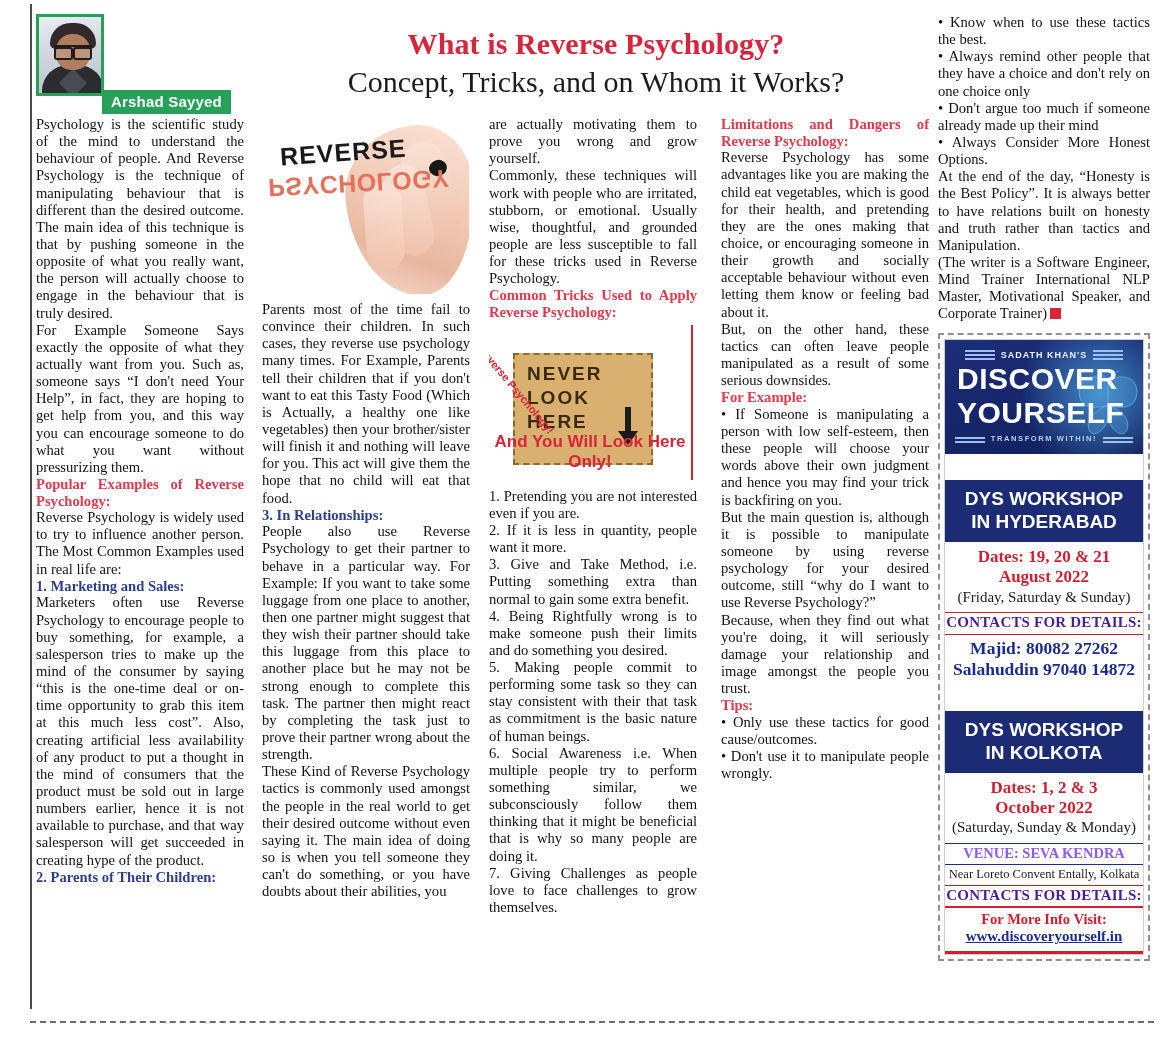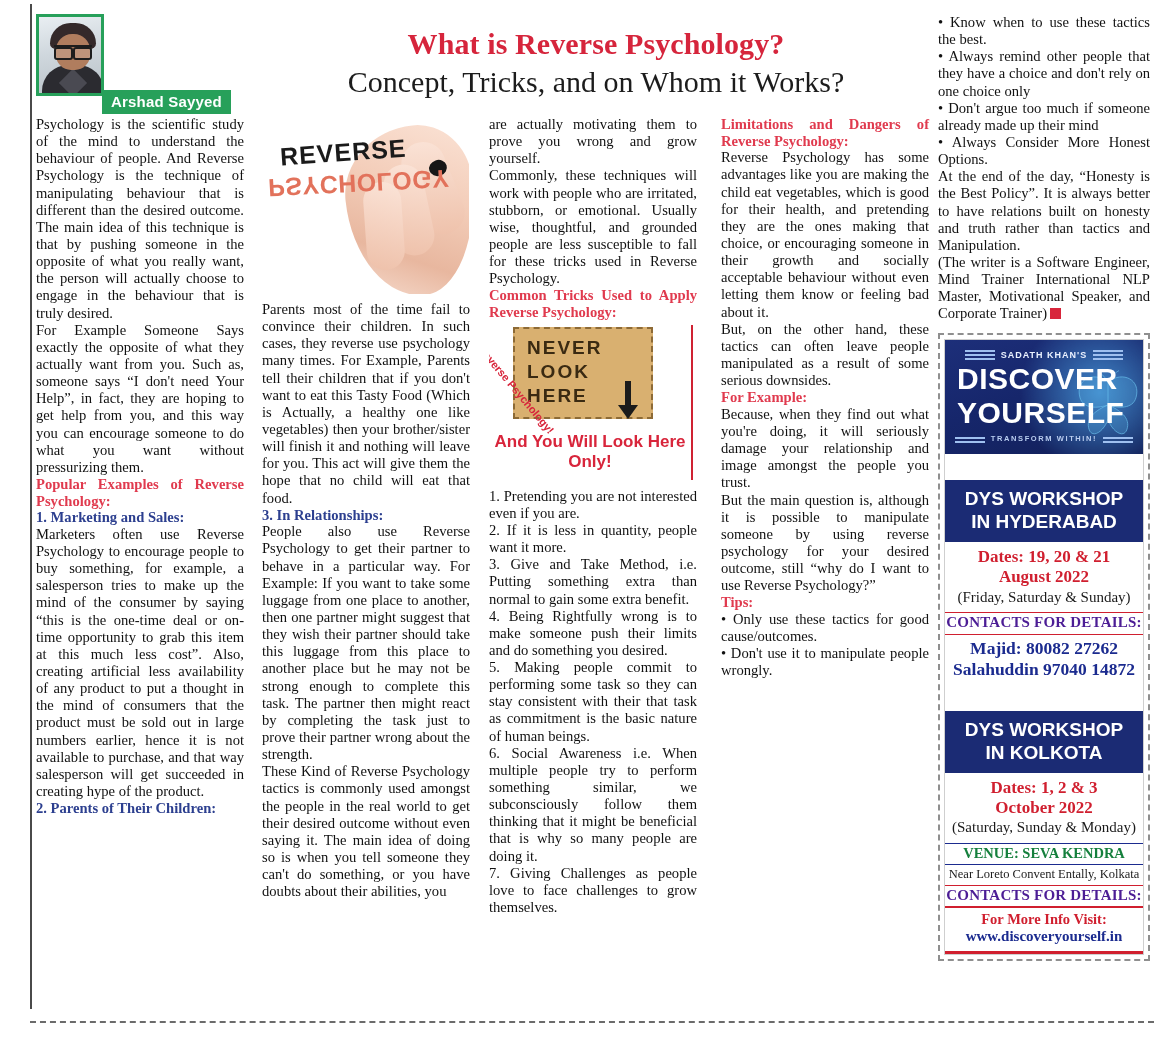--- a/index.html
+++ b/index.html
@@ -216,22 +216,22 @@
     width: 204px;
     height: 155px;
     background: #ffffff;
     position: relative;
     overflow: hidden;
     margin: 4px 0 8px 0;
     border-right: 2px solid #cf2233;
   }
   .fn-sign {
     position: absolute;
-    left: 24px; top: 2px;
-    width: 140px; height: 92px;
+    left: 24px; top: 28px;
+    width: 140px; height: 112px;
     background: #d9b070;
     border: 2px dashed #8d6a35;
   }
   .fn-l1, .fn-l2, .fn-l3 {
     position: absolute;
     left: 12px;
     font-family: "Liberation Sans", sans-serif;
     font-weight: bold;
     color: #3a2a12;
     letter-spacing: 2px;
@@ -372,21 +372,21 @@
   .ad-names {
     text-align: center;
     color: #1b2b8f;
     font-weight: bold;
     font-size: 17.5px;
     line-height: 1.22;
     padding: 3px 2px 4px 2px;
   }
   .ad-venue-bar {
     background: #ffffff;
-    color: #15803d;
+    color: #8b5cf6;
     border-top: 1px solid #1b2b8f;
     border-bottom: 1px solid #1b2b8f;
     font-weight: bold;
     font-size: 14.5px;
     text-align: center;
     padding: 1px 0 2px 0;
   }
   .ad-venue-sub {
     text-align: center;
     color: #1a1a1a;
@@ -401,20 +401,21 @@
   }
   .ad-visit .v1 {
     color: #d01f2f;
     font-weight: bold;
     font-size: 14.5px;
   }
   .ad-visit .v2 {
     color: #1b2b8f;
     font-weight: bold;
     font-size: 15px;
+    text-decoration: underline;
   }
   .ad-redline { height: 3px; background: #d01f2f; }
 
   .sq-red {
     display: inline-block;
     width: 11px; height: 11px;
     background: #d8253b;
     vertical-align: -1px;
     margin-left: 3px;
   }
@@ -446,20 +447,21 @@
     </div>
 
   </div>
 
   <div class="cols">
 
     <div class="col" id="col1">
       <p>Psychology is the scientific study of the mind to understand the behaviour of people. And Reverse Psychology is the technique of manipulating behaviour that is different than the desired outcome. The main idea of this technique is that by pushing someone in the opposite of what you really want, the person will actually choose to engage in the behaviour that is truly desired.</p>
       <p>For Example Someone Says exactly the opposite of what they actually want from you. Such as, someone says “I don't need Your Help”, in fact, they are hoping to get help from you, and this way you can encourage someone to do what you want without pressurizing them.</p>
       <p class="h-red">Popular Examples of Reverse Psychology:</p>
+      <p>Reverse Psychology is widely used to try to influence another person.   The Most Common Examples used in real life are:</p>
       <p class="h-blue">1. Marketing and Sales:</p>
       <p>Marketers often use Reverse Psychology to encourage people to buy something, for example, a salesperson tries to make up the mind of the consumer by saying “this is the one-time deal or on-time opportunity to grab this item at this much less cost”. Also, creating artificial less availability of any product to put a thought in the mind of consumers that the product must be sold out in large numbers earlier, hence it is not available to purchase, and that way salesperson will get succeeded in creating hype of the product.</p>
       <p class="h-blue">2. Parents of Their Children:</p>
     </div>
 
     <div class="col" id="col2">
 
       <div class="fig-reverse">
         <div class="fr-hand"></div>
         <div class="fr-finger fr-f1"></div>
@@ -499,22 +501,23 @@
       <p>5. Making people commit to performing some task so they can stay consistent with their that task as commitment is the basic nature of human beings.</p>
       <p>6. Social Awareness i.e. When multiple people try to perform something similar, we subconsciously follow them thinking that it might be beneficial that is why so many people are doing it.</p>
       <p>7. Giving Challenges as people love to face challenges to grow themselves.</p>
     </div>
 
     <div class="col" id="col4">
       <p class="h-red">Limitations and Dangers of Reverse Psychology:</p>
       <p>Reverse Psychology has some advantages like you are making the child eat vegetables, which is good for their health, and pretending they are the ones making that choice, or encouraging someone in their growth and socially acceptable behaviour without even letting them know or feeling bad about it.</p>
       <p>But, on the other hand, these tactics can often leave people manipulated as a result of some serious downsides.</p>
       <p class="h-red">For Example:</p>
+      <p>• If Someone is manipulating a person with low self-esteem, then these people will choose your words above their own judgment and hence you may find your trick is backfiring on you.</p>
+      <p>But the main question is, although it is possible to manipulate someone by using reverse psychology for your desired outcome, still “why do I want to use Reverse Psychology?”</p>
       <p>Because, when they find out what you're doing, it will seriously damage your relationship and image amongst the people you trust.</p>
-      <p>But the main question is, although it is possible to manipulate someone by using reverse psychology for your desired outcome, still “why do I want to use Reverse Psychology?”</p>
       <p class="h-red">Tips:</p>
       <p>• Only use these tactics for good cause/outcomes.</p>
       <p>• Don't use it to manipulate people wrongly.</p>
     </div>
 
     <div class="col" id="col5">
       <p>• Know when to use these tactics the best.</p>
       <p>• Always remind other people that they have a choice and don't rely on one choice only</p>
       <p>• Don't argue too much if someone already made up their mind</p>
       <p>• Always Consider More Honest Options.</p>

